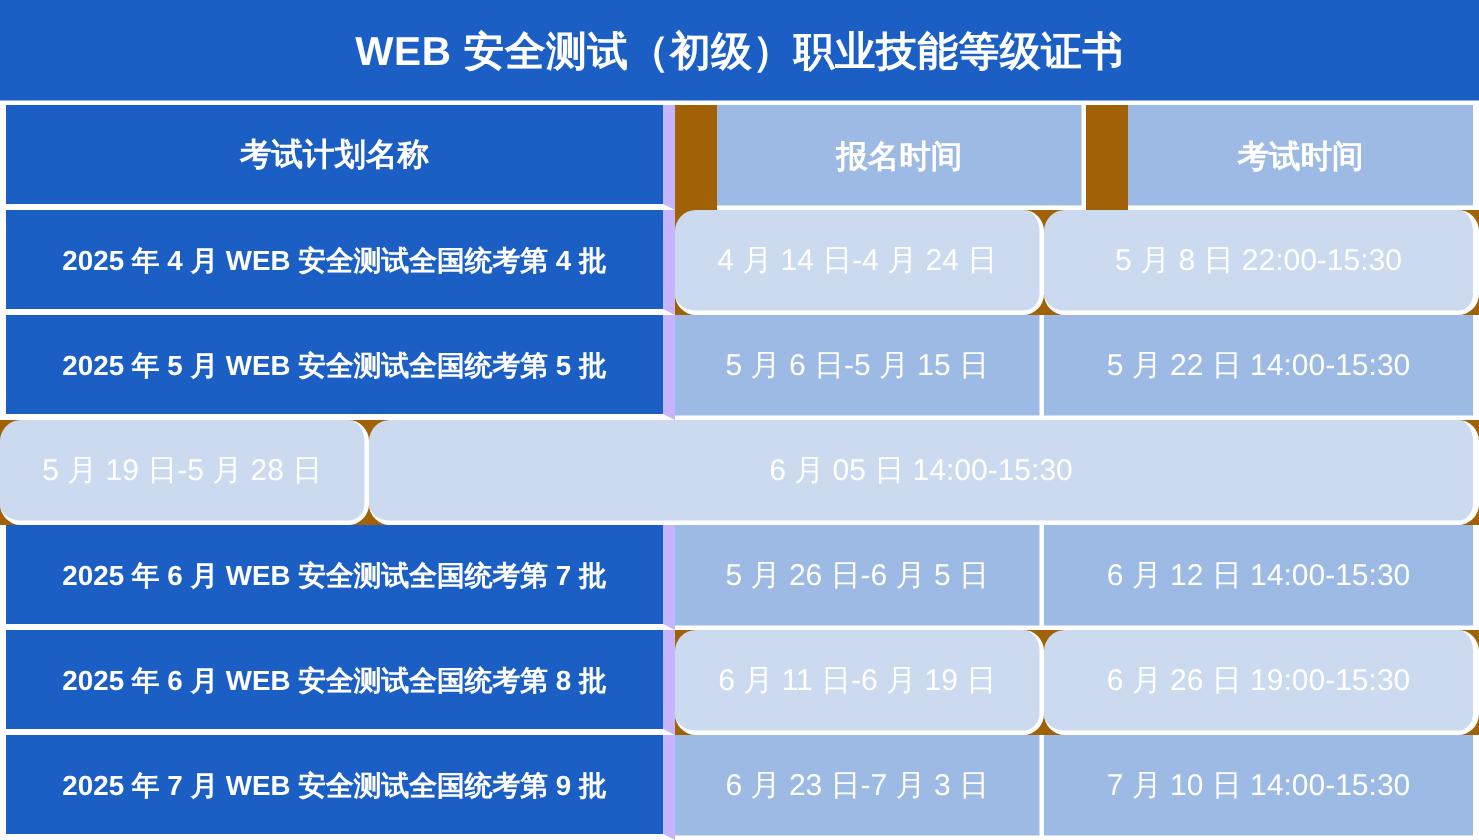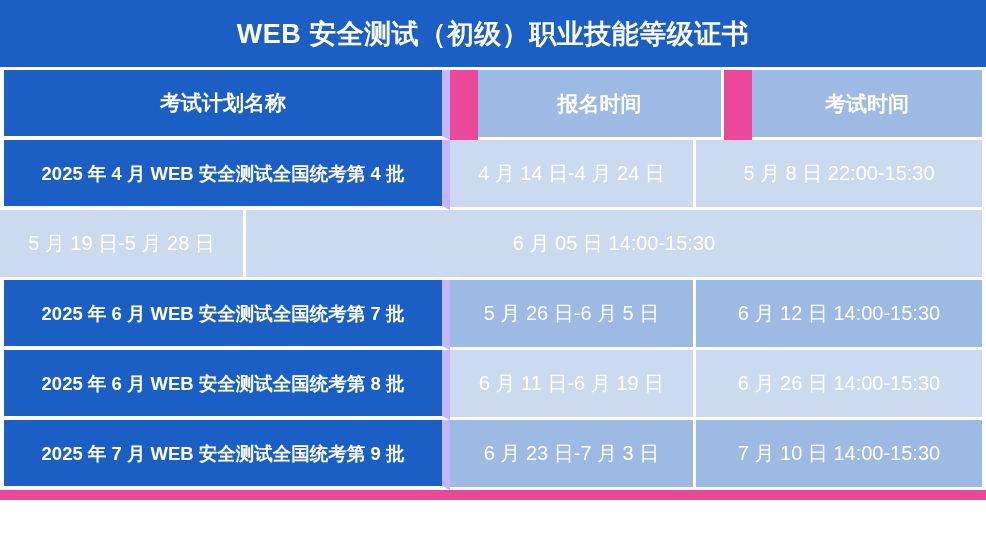--- a/index.html
+++ b/index.html
@@ -10,21 +10,21 @@
   body {
     width: 986px;
     height: 560px;
     overflow: hidden;
     font-family: "Liberation Sans", "DejaVu Sans", sans-serif;
   }
 
   .cert-table {
     width: 986px;
     height: 500px;
-    background: #ec4899;
+    background: #a16207;
     display: flex;
     flex-direction: column;
     box-sizing: border-box;
   }
 
   
   .title-band {
     height: 70px;
     min-height: 70px;
     background: #1c5fc4;
@@ -111,20 +111,21 @@
   }
   .body-row .col-reg,
   .body-row .col-exam {
     font-size: 20px;
   }
 
   
   .stripe-light .col-reg,
   .stripe-light .col-exam {
     background: #ccdaf0;
+    border-radius: 14px;
   }
   .stripe-dark .col-reg,
   .stripe-dark .col-exam {
     background: #9dbae4;
   }
 </style>
 </head>
 <body>
 
 <div class="cert-table">
@@ -136,33 +137,38 @@
     <div class="cell col-reg">报名时间</div>
     <div class="cell col-exam">考试时间</div>
   </div>
 
   <div id="rows-container">
       <div class="row body-row stripe-light">
         <div class="cell col-name">2025 年 4 月 WEB 安全测试全国统考第 4 批</div>
         <div class="cell col-reg">4 月 14 日-4 月 24 日</div>
         <div class="cell col-exam">5 月 8 日  22:00-15:30</div>
       </div>
+      <div class="row body-row stripe-dark">
+        <div class="cell col-name">2025 年 5 月 WEB 安全测试全国统考第 5 批</div>
+        <div class="cell col-reg">5 月 6 日-5 月 15 日</div>
+        <div class="cell col-exam">5 月 22 日  14:00-15:30</div>
+      </div>
       <div class="row body-row stripe-light">
         <div class="cell col-reg">5 月 19 日-5 月 28 日</div>
         <div class="cell col-exam">6 月 05 日  14:00-15:30</div>
       </div>
       <div class="row body-row stripe-dark">
         <div class="cell col-name">2025 年 6 月 WEB 安全测试全国统考第 7 批</div>
         <div class="cell col-reg">5 月 26 日-6 月 5 日</div>
         <div class="cell col-exam">6 月 12 日  14:00-15:30</div>
       </div>
       <div class="row body-row stripe-light">
         <div class="cell col-name">2025 年 6 月 WEB 安全测试全国统考第 8 批</div>
         <div class="cell col-reg">6 月 11 日-6 月 19 日</div>
-        <div class="cell col-exam">6 月 26 日  14:00-15:30</div>
+        <div class="cell col-exam">6 月 26 日  19:00-15:30</div>
       </div>
       <div class="row body-row stripe-dark">
         <div class="cell col-name">2025 年 7 月 WEB 安全测试全国统考第 9 批</div>
         <div class="cell col-reg">6 月 23 日-7 月 3 日</div>
         <div class="cell col-exam">7 月 10 日  14:00-15:30</div>
       </div>
     </div>
 
 </div>
 

